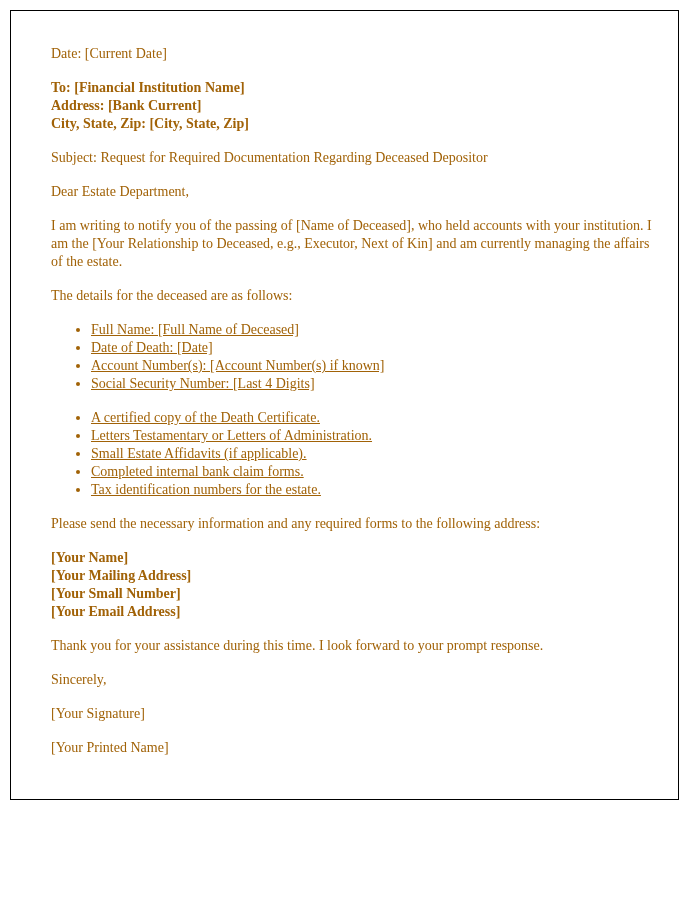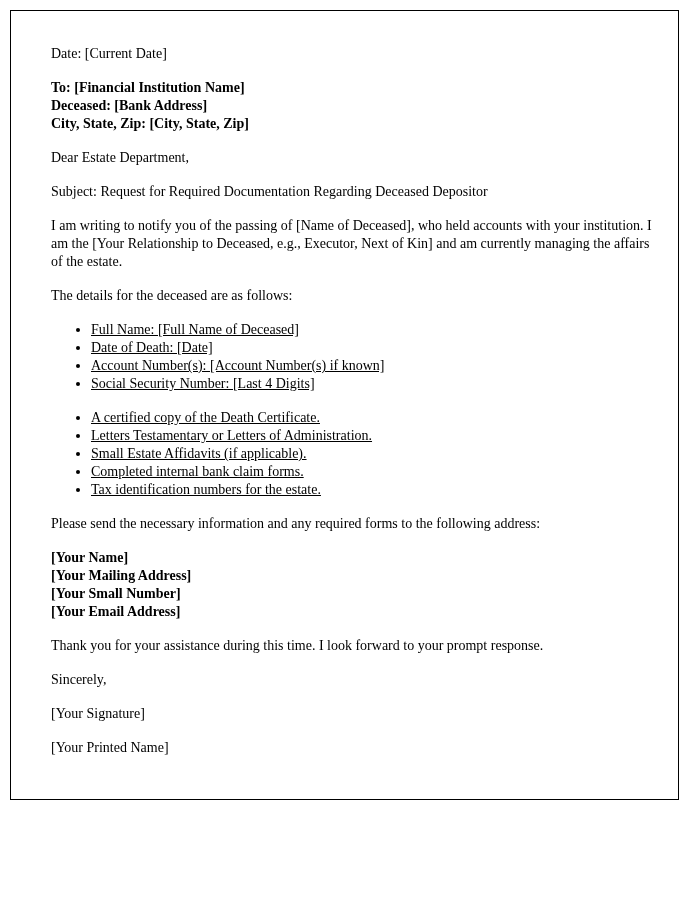--- a/index.html
+++ b/index.html
@@ -20,21 +20,21 @@
     top: 10px;
     width: 669px;
     height: 790px;
     border: 1px solid #000000;
     box-sizing: border-box;
     overflow: hidden;
     padding: 34px 22px 0 40px;
     font-family: "Liberation Serif", "DejaVu Serif", serif;
     font-size: 14px;
     line-height: 18px;
-    color: #000000;
+    color: #a16207;
   }
   .para {
     margin: 0 0 16px 0;
   }
   .block {
     margin: 0 0 16px 0;
   }
   .block .line {
     margin: 0;
     font-weight: bold;
@@ -53,27 +53,27 @@
 </head>
 <body>
 
 <div class="canvas">
   <div class="letter-frame">
 
     <p class="para">Date: [Current Date]</p>
 
     <div class="block">
       <div class="line">To: [Financial Institution Name]</div>
-      <div class="line">Deceased: [Bank Address]</div>
+      <div class="line">Address: [Bank Current]</div>
       <div class="line">City, State, Zip: [City, State, Zip]</div>
     </div>
 
+    <p class="para">Subject: Request for Required Documentation Regarding Deceased Depositor</p>
+
     <p class="para">Dear Estate Department,</p>
-
-    <p class="para">Subject: Request for Required Documentation Regarding Deceased Depositor</p>
 
     <p class="para">I am writing to notify you of the passing of [Name of Deceased], who held accounts with your institution. I am the [Your Relationship to Deceased, e.g., Executor, Next of Kin] and am currently managing the affairs of the estate.</p>
 
     <p class="para">The details for the deceased are as follows:</p>
 
     <ul class="letter-list">
       <li>Full Name: [Full Name of Deceased]</li>
       <li>Date of Death: [Date]</li>
       <li>Account Number(s): [Account Number(s) if known]</li>
       <li>Social Security Number: [Last 4 Digits]</li>

